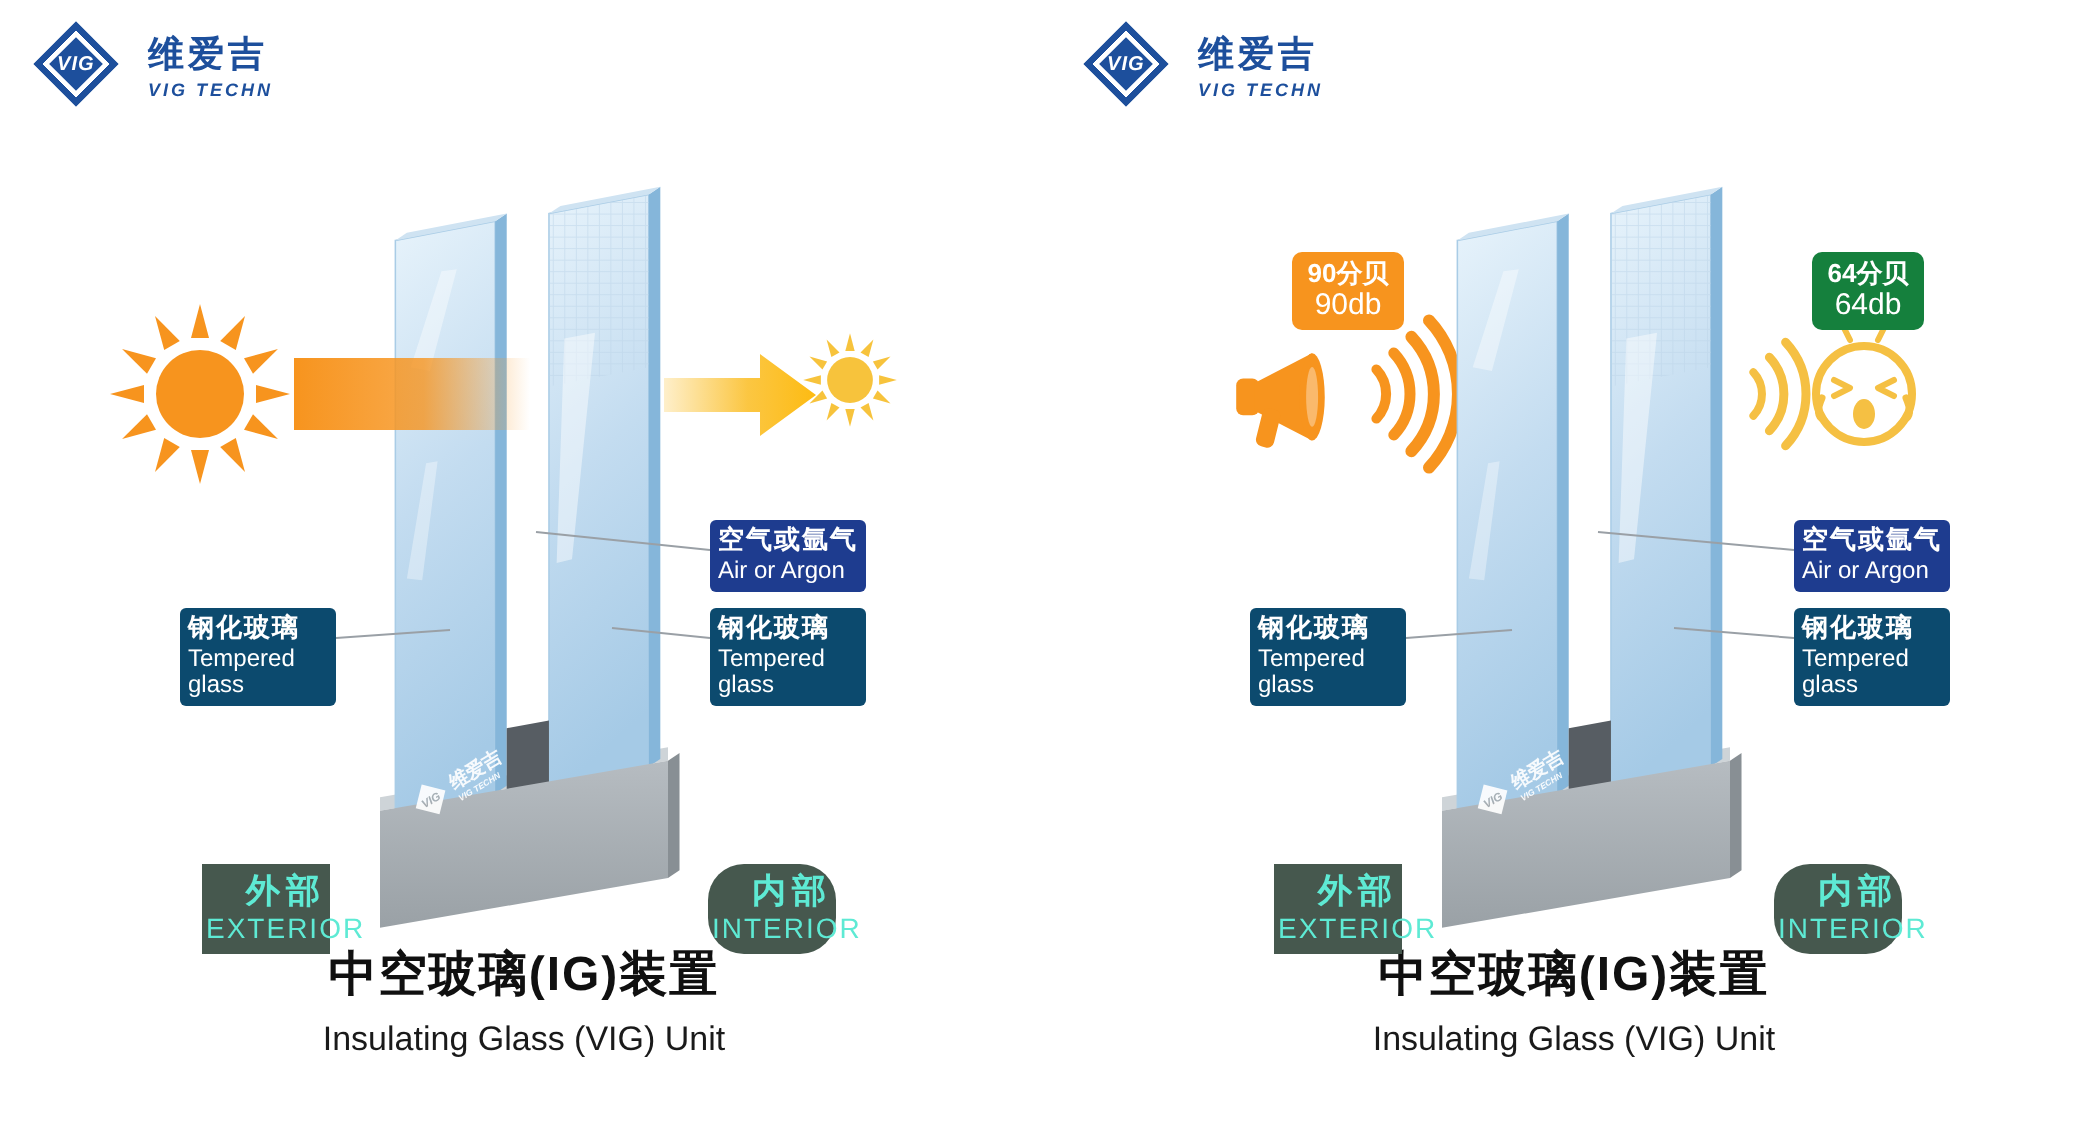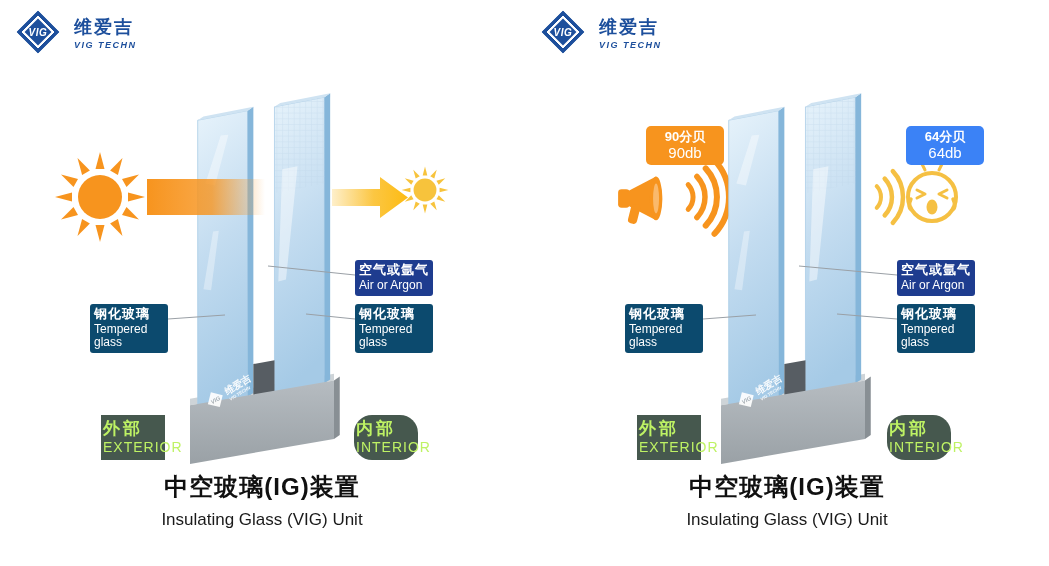--- a/index.html
+++ b/index.html
@@ -23,33 +23,33 @@
   .callout .c-en { font-size:12px; margin-top:1px; line-height:1.1; }
   .navy { background:#1e3c8f; }
   .blue { background:#0c4a6e; }
   .pos-air  { left:355px; top:260px; }
   .pos-tin  { left:355px; top:304px; }
   .pos-tout { left:90px;  top:304px; }
   .p2 .pos-air  { left:372px; }
   .p2 .pos-tin  { left:372px; }
   .p2 .pos-tout { left:100px; }
 
-  .tag { position:absolute; z-index:4; background:#46584e; color:#bef264; text-align:left; width:64px; padding:4px 2px 5px; }
+  .tag { position:absolute; z-index:4; background:#46584e; color:#5eead4; text-align:right; width:64px; padding:4px 2px 5px;margin-top:17px; }
   .tag .t-cn { font-size:17px; font-weight:bold; letter-spacing:3px; line-height:1.15; }
   .tag .t-en { font-size:14px; letter-spacing:1px; }
   .pos-ext { left:101px; top:415px; }
   .pos-int { left:354px; top:415px;border-radius:18px; }
   .p2 .pos-ext { left:112px; }
   .p2 .pos-int { left:362px; }
 
-  .badge { position:absolute; z-index:4; color:#ffffff; text-align:center; width:78px; padding:3px 2px 4px; border-radius:5px; }
+  .badge { position:absolute; z-index:4; color:#ffffff; text-align:center; width:56px; padding:3px 2px 4px; border-radius:5px; }
   .badge .b-cn { font-size:13px; font-weight:bold; line-height:1.2; }
   .badge .b-db { font-size:15px; line-height:1.1; }
   .badge-orange { background:#F7941E; }
-  .badge-yellow { background:#3b82f6; }
+  .badge-yellow { background:#15803d; }
   .pos-b90 { left:121px; top:126px; }
   .pos-b64 { left:381px; top:126px; }
 
   .titles { position:absolute; left:0; right:0; top:471px; text-align:center; z-index:3; }
   .title-cn { font-size:24px; font-weight:bold; color:#101010; letter-spacing:1px; }
   .title-en { font-size:17px; color:#1a1a1a; margin-top:7px;text-align:center; }
 
   .defs-svg { position:absolute; width:0; height:0; overflow:hidden; }
 </style>
 </head>

